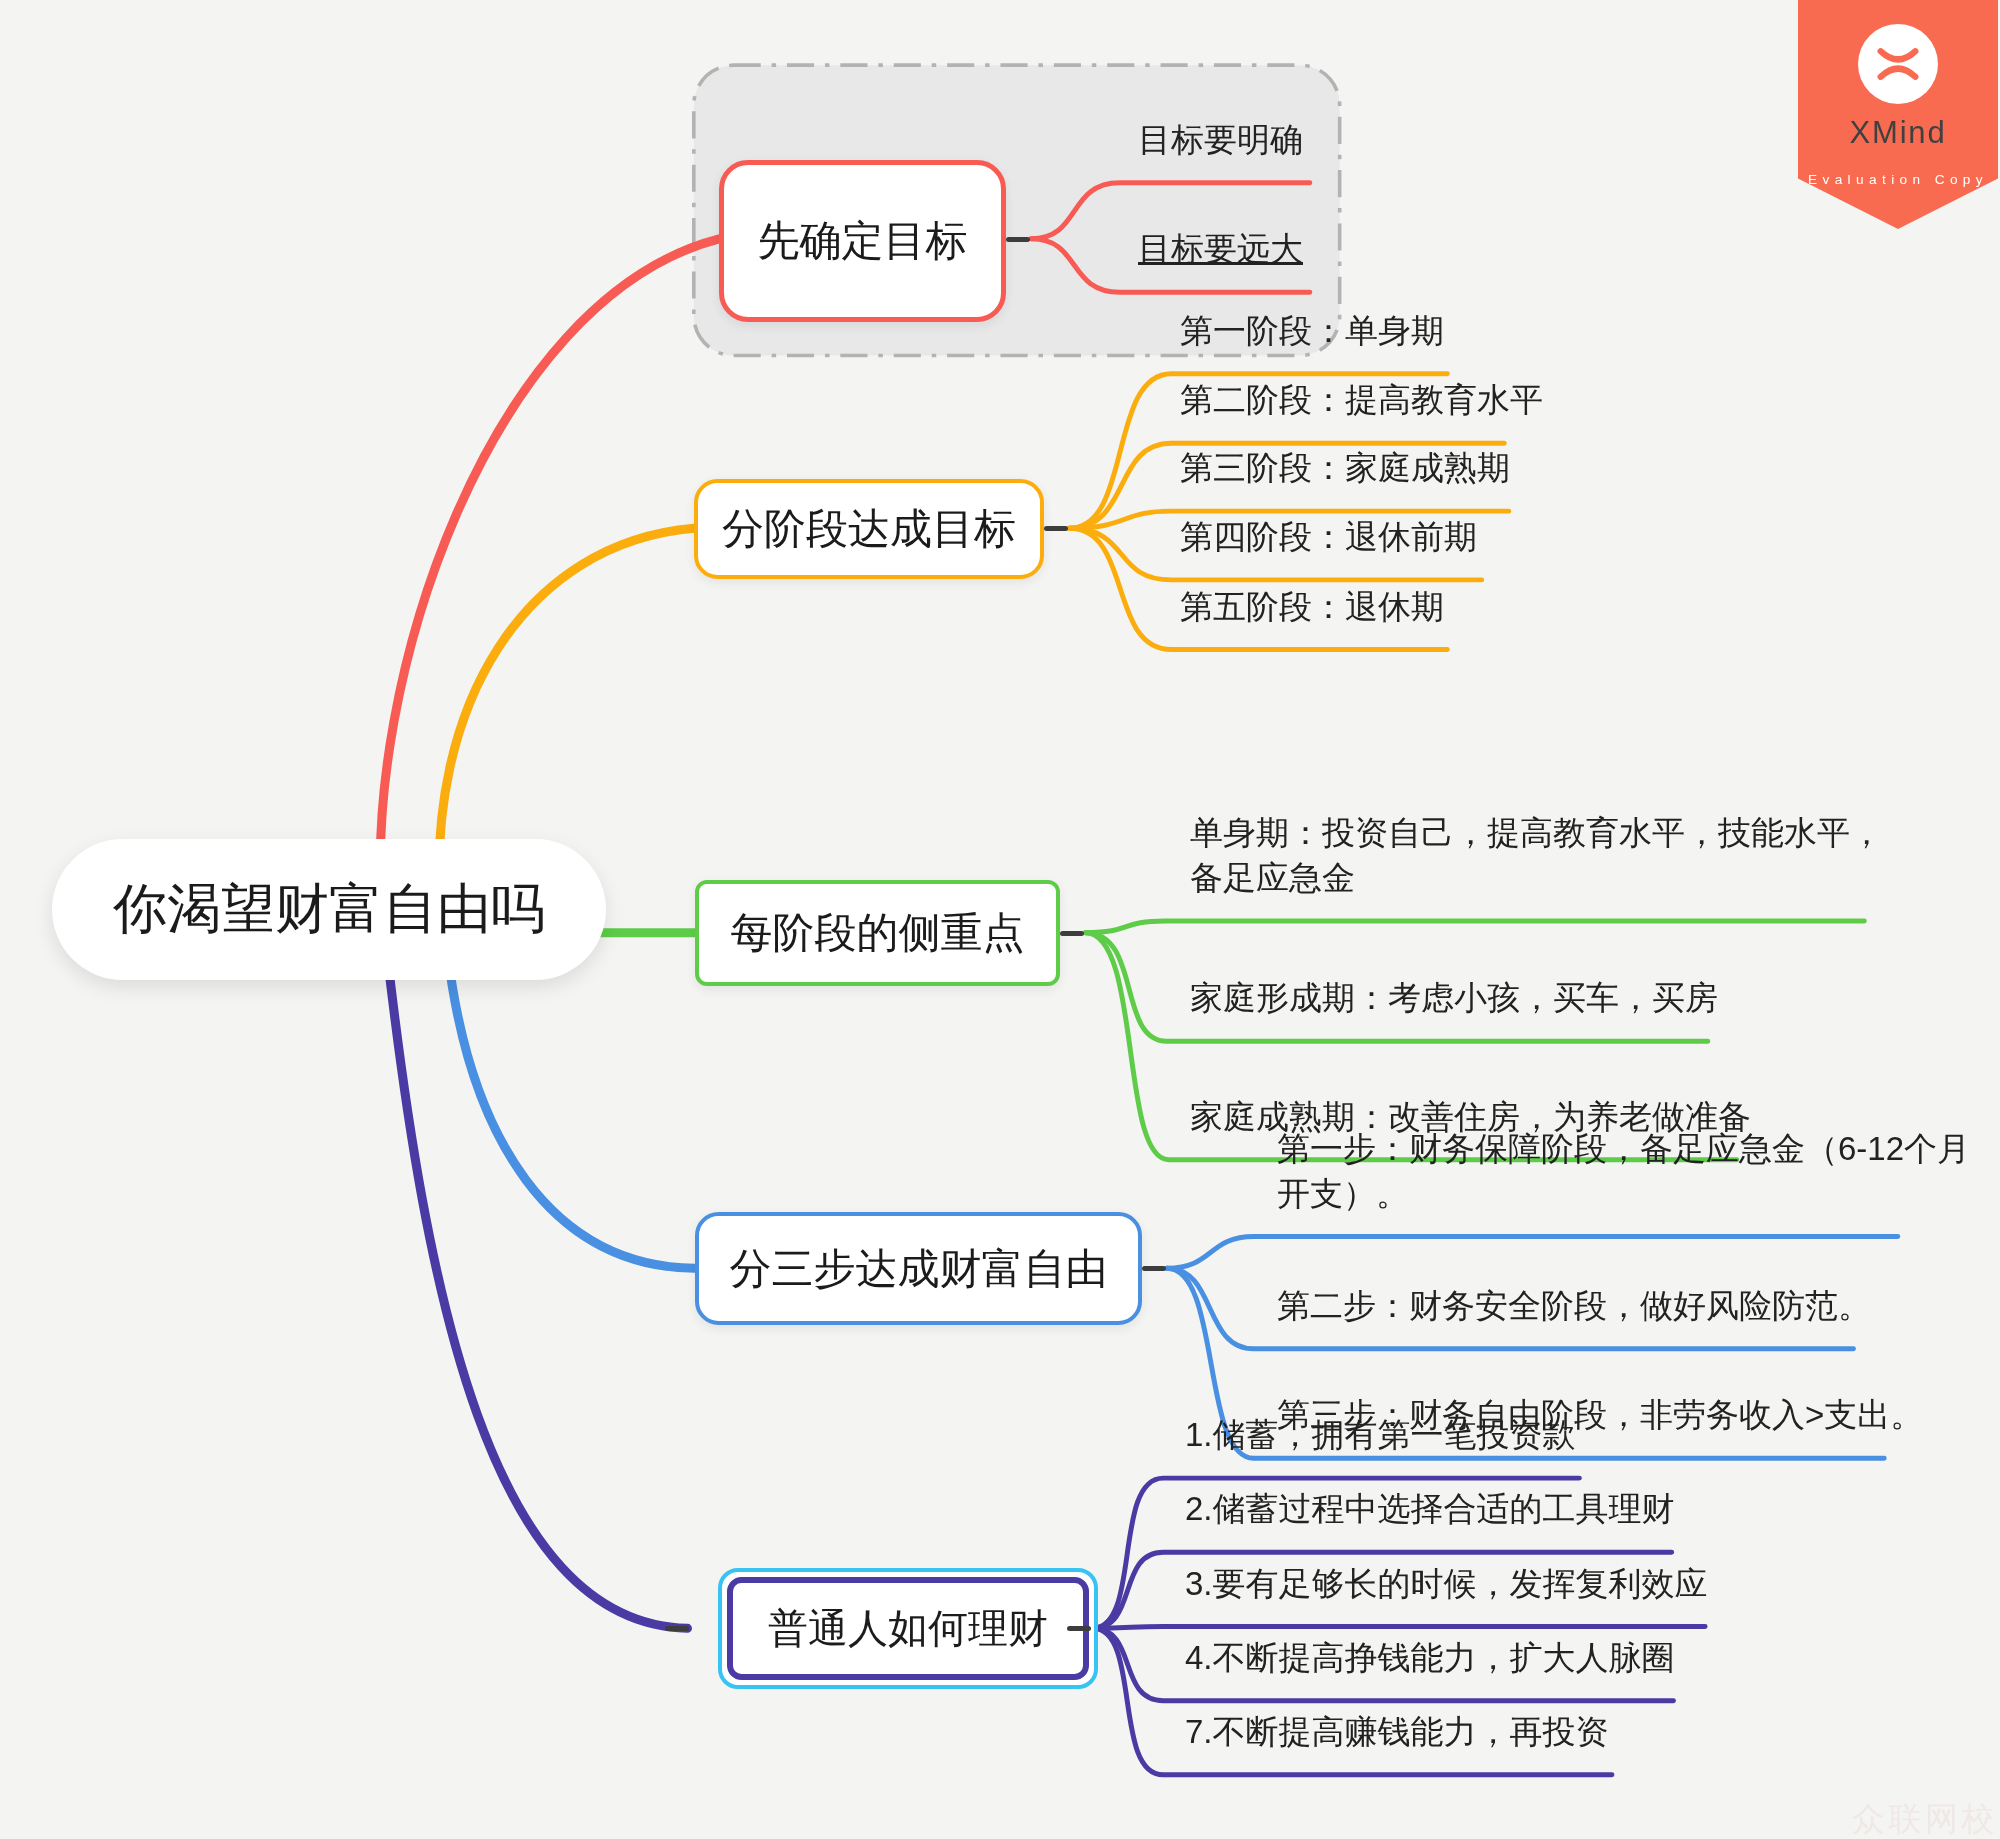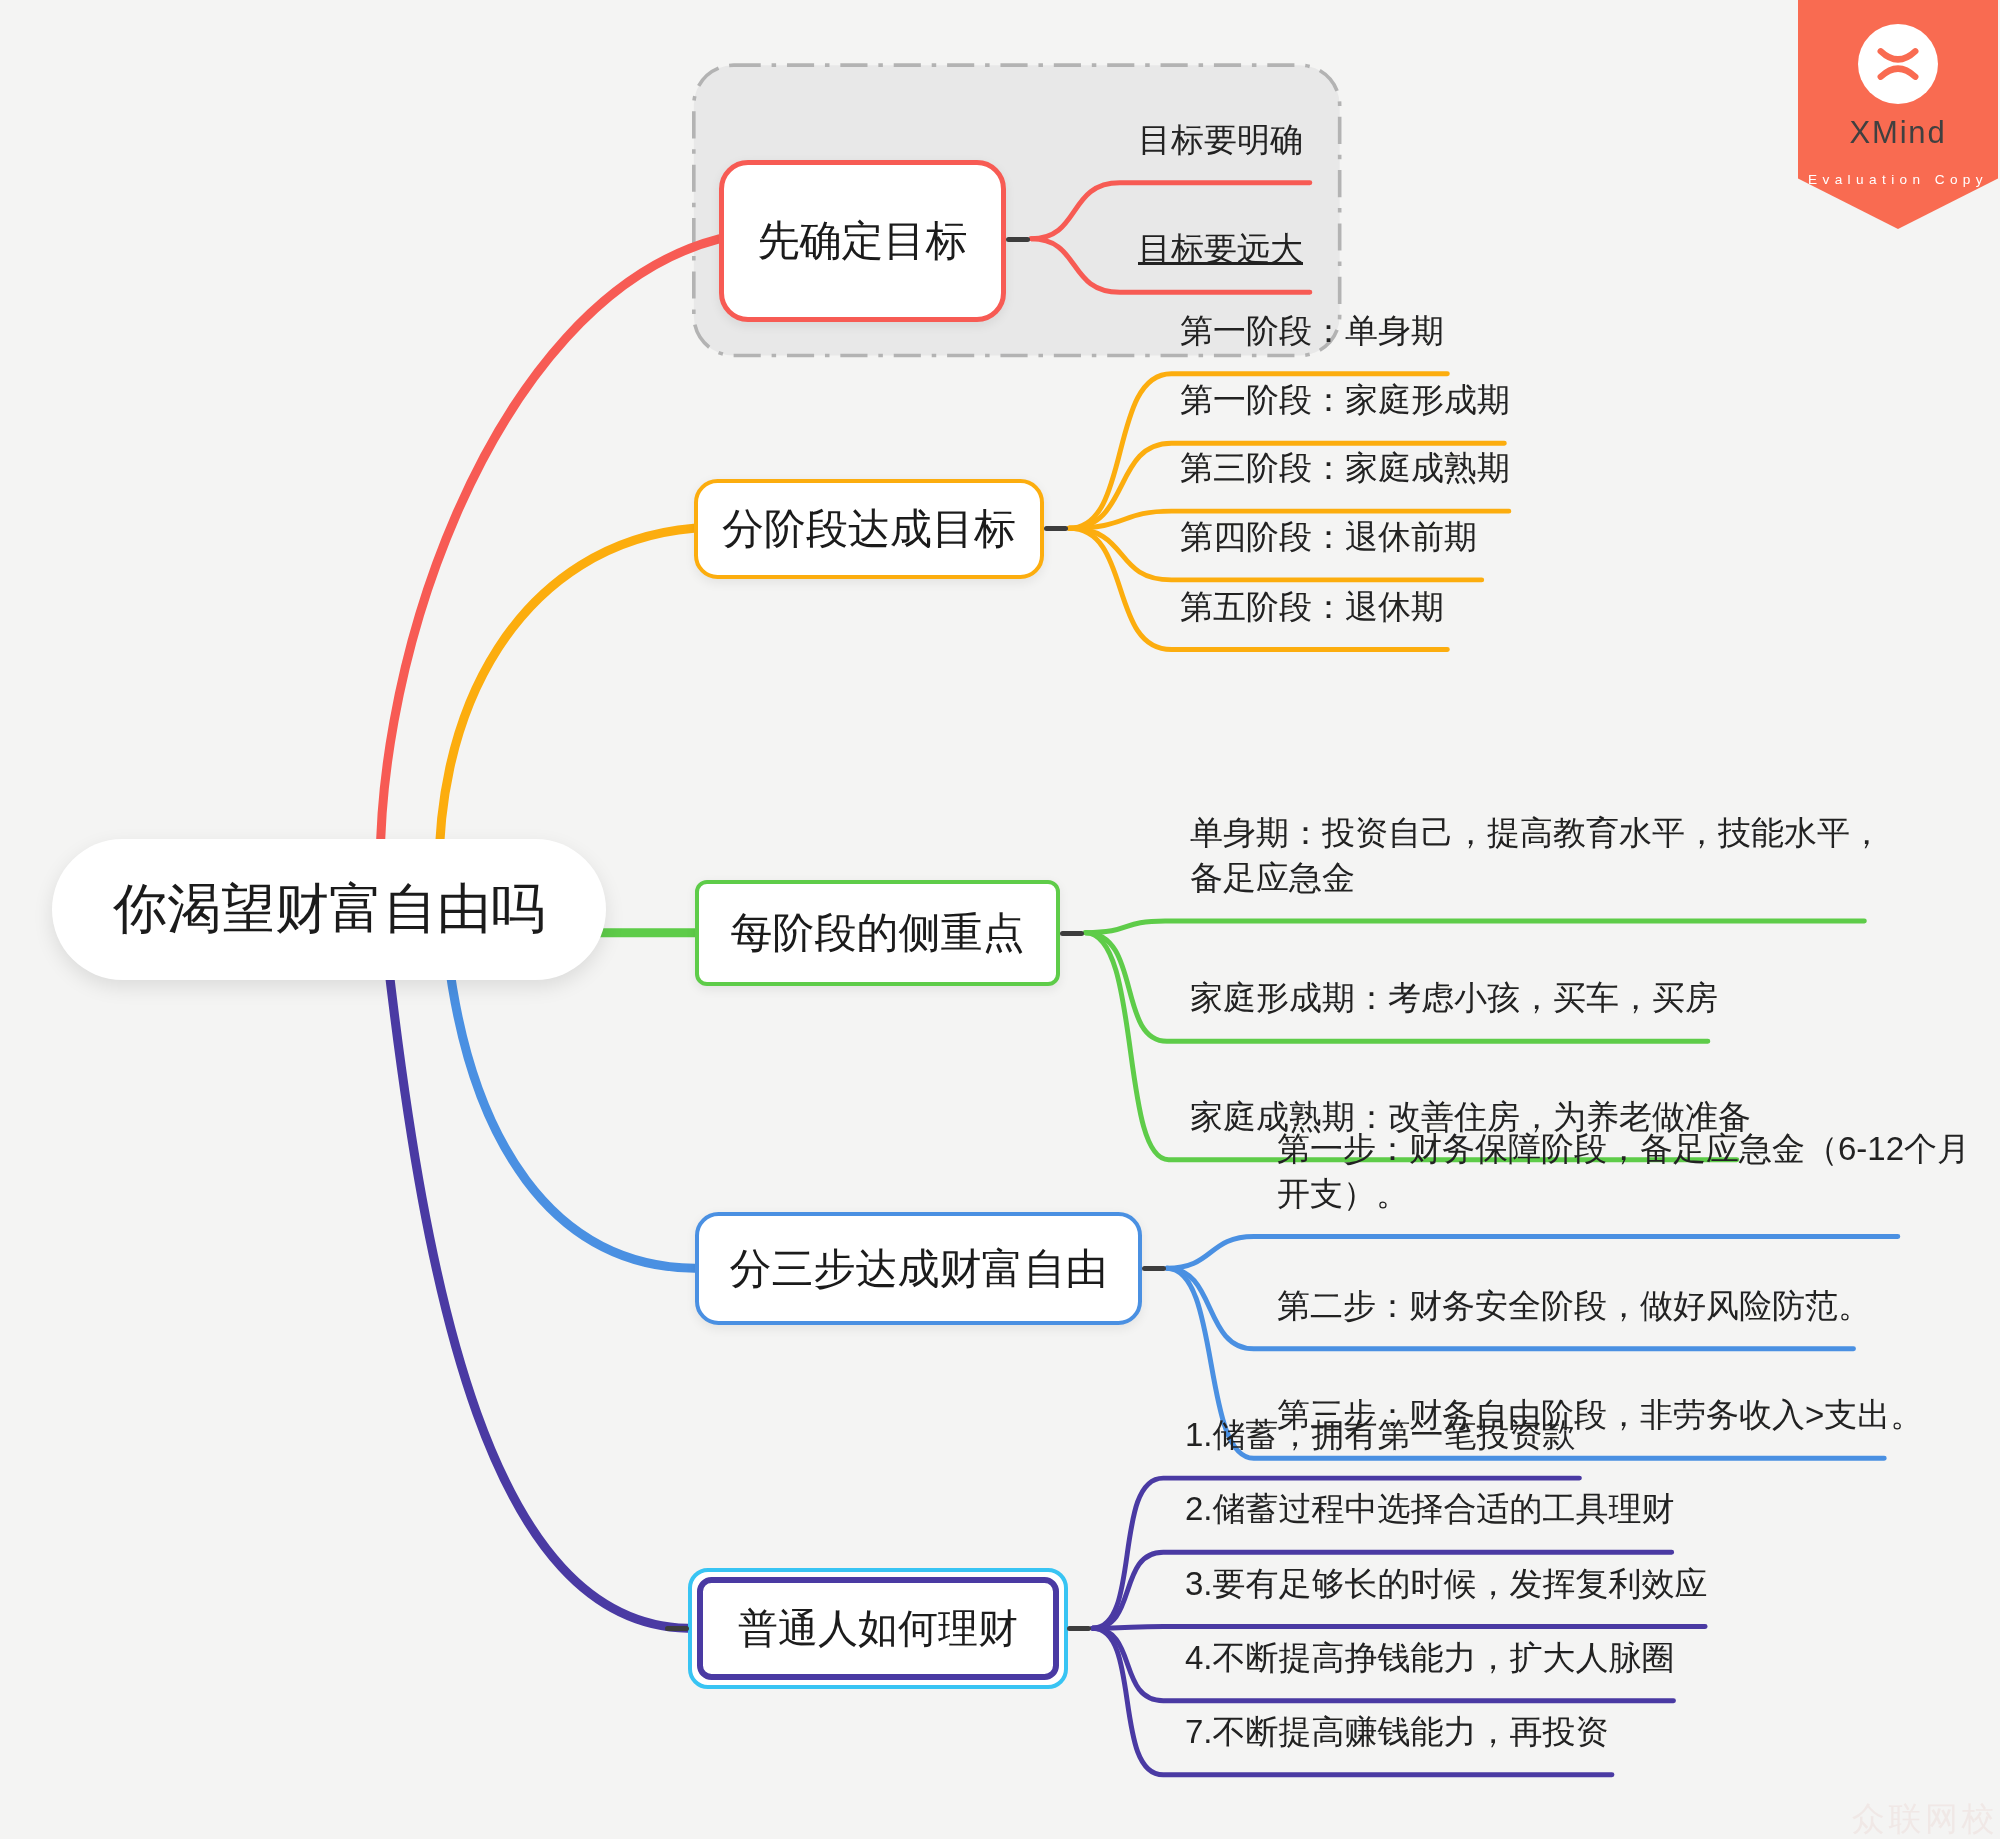--- a/index.html
+++ b/index.html
@@ -17,21 +17,21 @@
   }
   .central{
     left:52px;top:839px;width:554px;height:141px;border-radius:72px;
     font-size:54px;box-shadow:0 7.2px 20px rgba(0,0,0,0.10);
   }
   .b1box{left:719px;top:160px;width:287px;height:162px;border:5.4px solid #f75b54;border-radius:29px;}
   .b2box{left:694px;top:479px;width:350px;height:100px;border:4.5px solid #fcad0e;border-radius:23.5px;}
   .b3box{left:695px;top:880px;width:365px;height:106px;border:4.5px solid #5ecc49;border-radius:12px;}
   .b4box{left:695px;top:1212px;width:447px;height:113px;border:4.5px solid #4a90e2;border-radius:23.5px;}
   .b5outer{
-    position:absolute;left:688px;top:1568px;width:380px;height:121px;box-sizing:border-box;
+    position:absolute;left:718px;top:1568px;width:380px;height:121px;box-sizing:border-box;
     border:4.5px solid #38c4f3;border-radius:20px;background:#ffffff;padding-left:16px;
   }
   .b5inner{
     position:absolute;left:5.4px;top:5.4px;right:5.4px;bottom:5.4px;box-sizing:border-box;
     border:6.3px solid #4a3aa3;border-radius:14.5px;background:#fff;
     display:flex;align-items:center;justify-content:center;font-size:40px;white-space:nowrap;
   }
   .leaf{
     position:absolute;font-size:33px;color:#222;white-space:nowrap;line-height:1.38;
   }
@@ -117,21 +117,21 @@
   <div class="tick" style="left:1044px;top:526px;"></div>
   <div class="tick" style="left:1060px;top:931px;"></div>
   <div class="tick" style="left:1142px;top:1266px;"></div>
   <div class="tick" style="left:1067px;top:1626px;"></div>
   <div class="tick" style="left:665px;top:1626px;"></div>
 
   <div class="leaf" style="left:1138px;bottom:1677px;">目标要明确</div>
   <div class="leaf" style="left:1138px;bottom:1568px;text-decoration:underline;">目标要远大</div>
 
   <div class="leaf" style="left:1180px;bottom:1486px;">第一阶段：单身期</div>
-  <div class="leaf" style="left:1180px;bottom:1417px;">第一阶段：家庭形成期</div>
+  <div class="leaf" style="left:1180px;bottom:1417px;">第二阶段：提高教育水平</div>
   <div class="leaf" style="left:1180px;bottom:1349px;">第三阶段：家庭成熟期</div>
   <div class="leaf" style="left:1180px;bottom:1280px;">第四阶段：退休前期</div>
   <div class="leaf" style="left:1180px;bottom:1210px;">第五阶段：退休期</div>
 
   <div class="leaf wrap" style="left:1190px;bottom:939px;width:715px;">单身期：投资自己，提高教育水平，技能水平，备足应急金</div>
   <div class="leaf" style="left:1190px;bottom:819px;">家庭形成期：考虑小孩，买车，买房</div>
   <div class="leaf" style="left:1190px;bottom:700px;">家庭成熟期：改善住房，为养老做准备</div>
 
   <div class="leaf wrap" style="left:1277px;bottom:623px;width:695px;margin-top:16px;">第一步：财务保障阶段，备足应急金（6-12个月开支）。</div>
   <div class="leaf" style="left:1277px;bottom:511px;">第二步：财务安全阶段，做好风险防范。</div>

